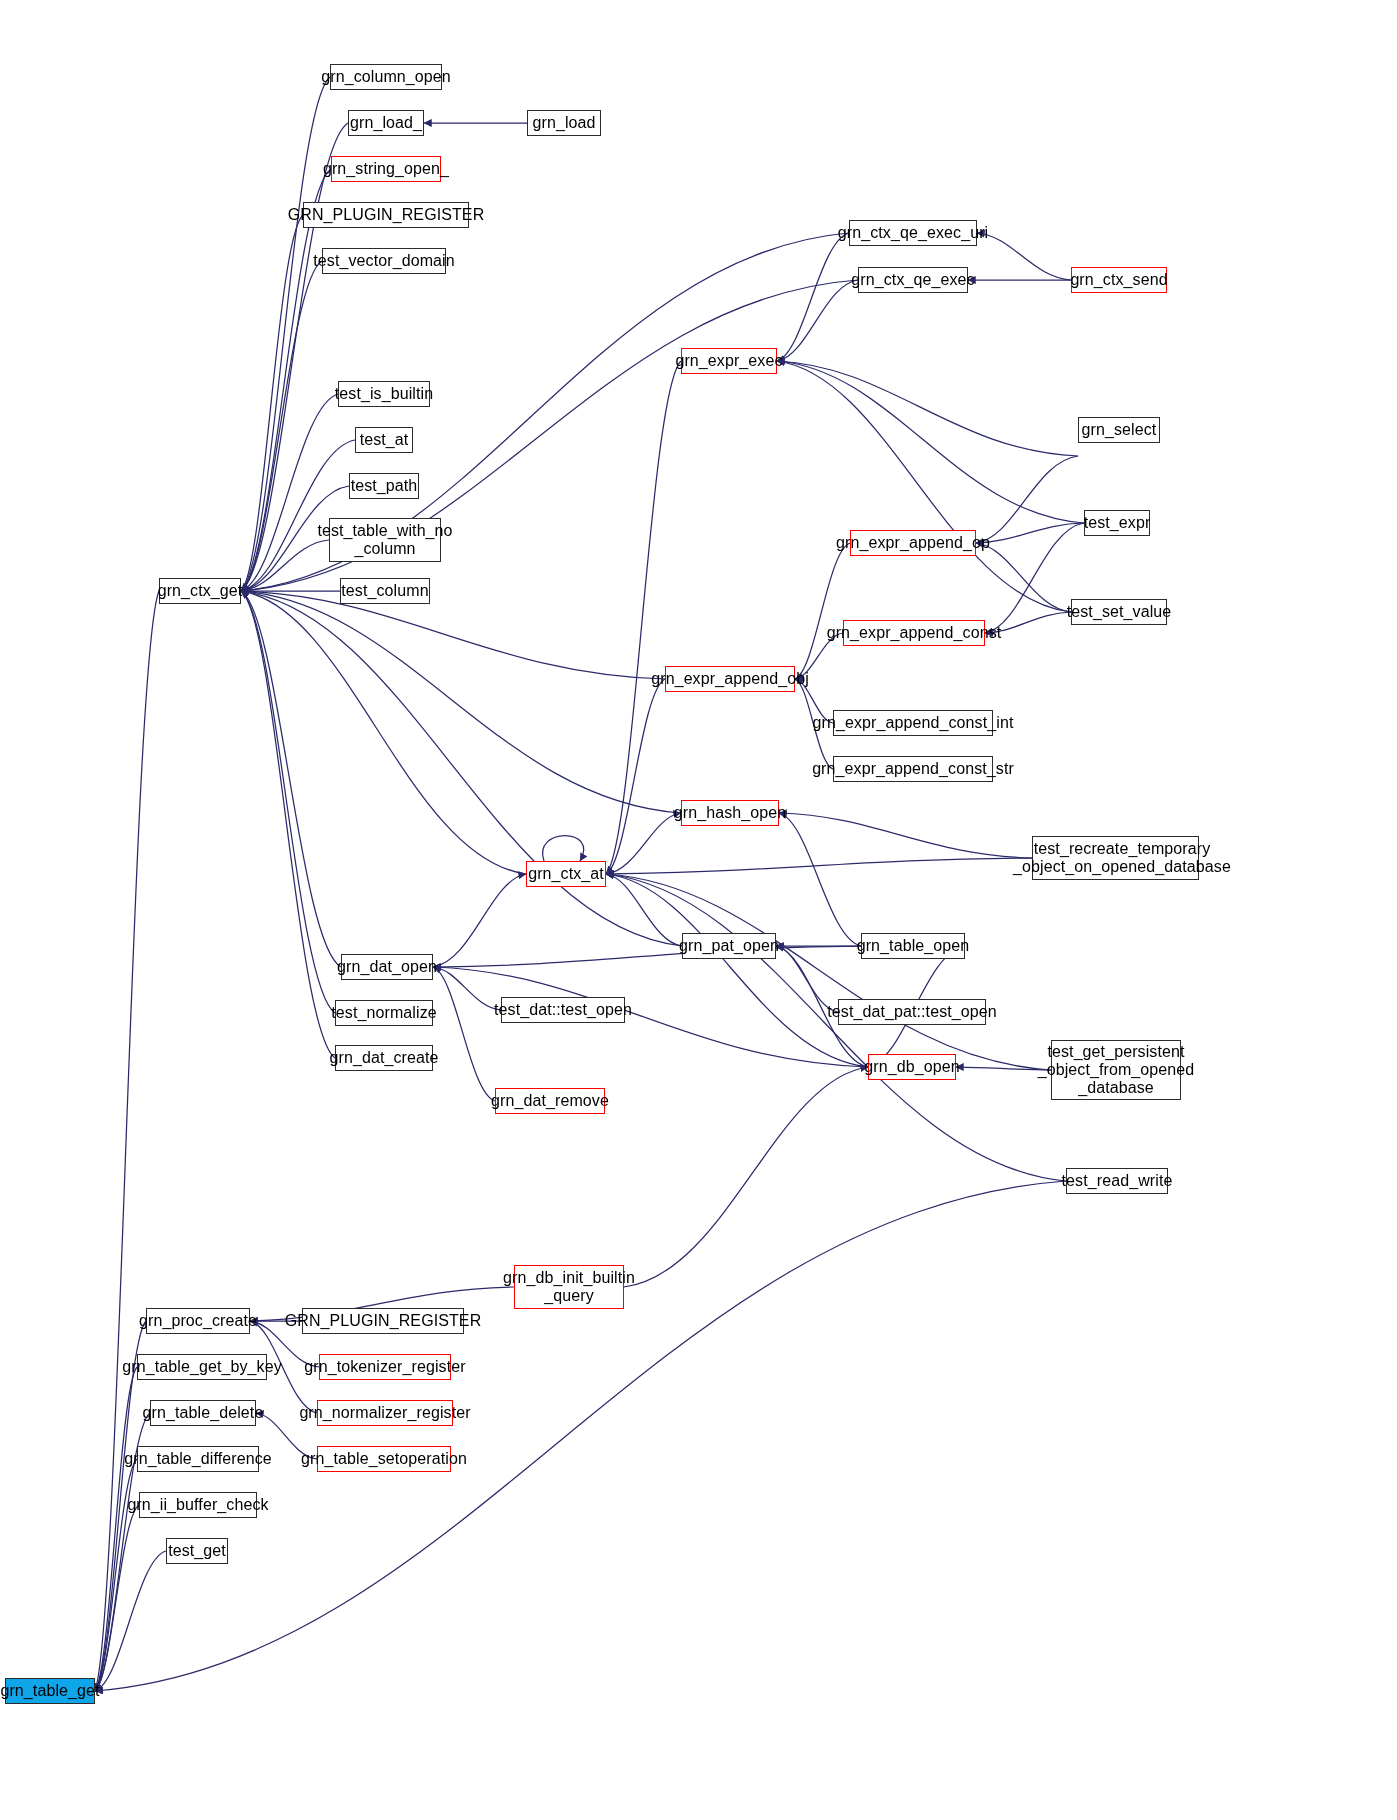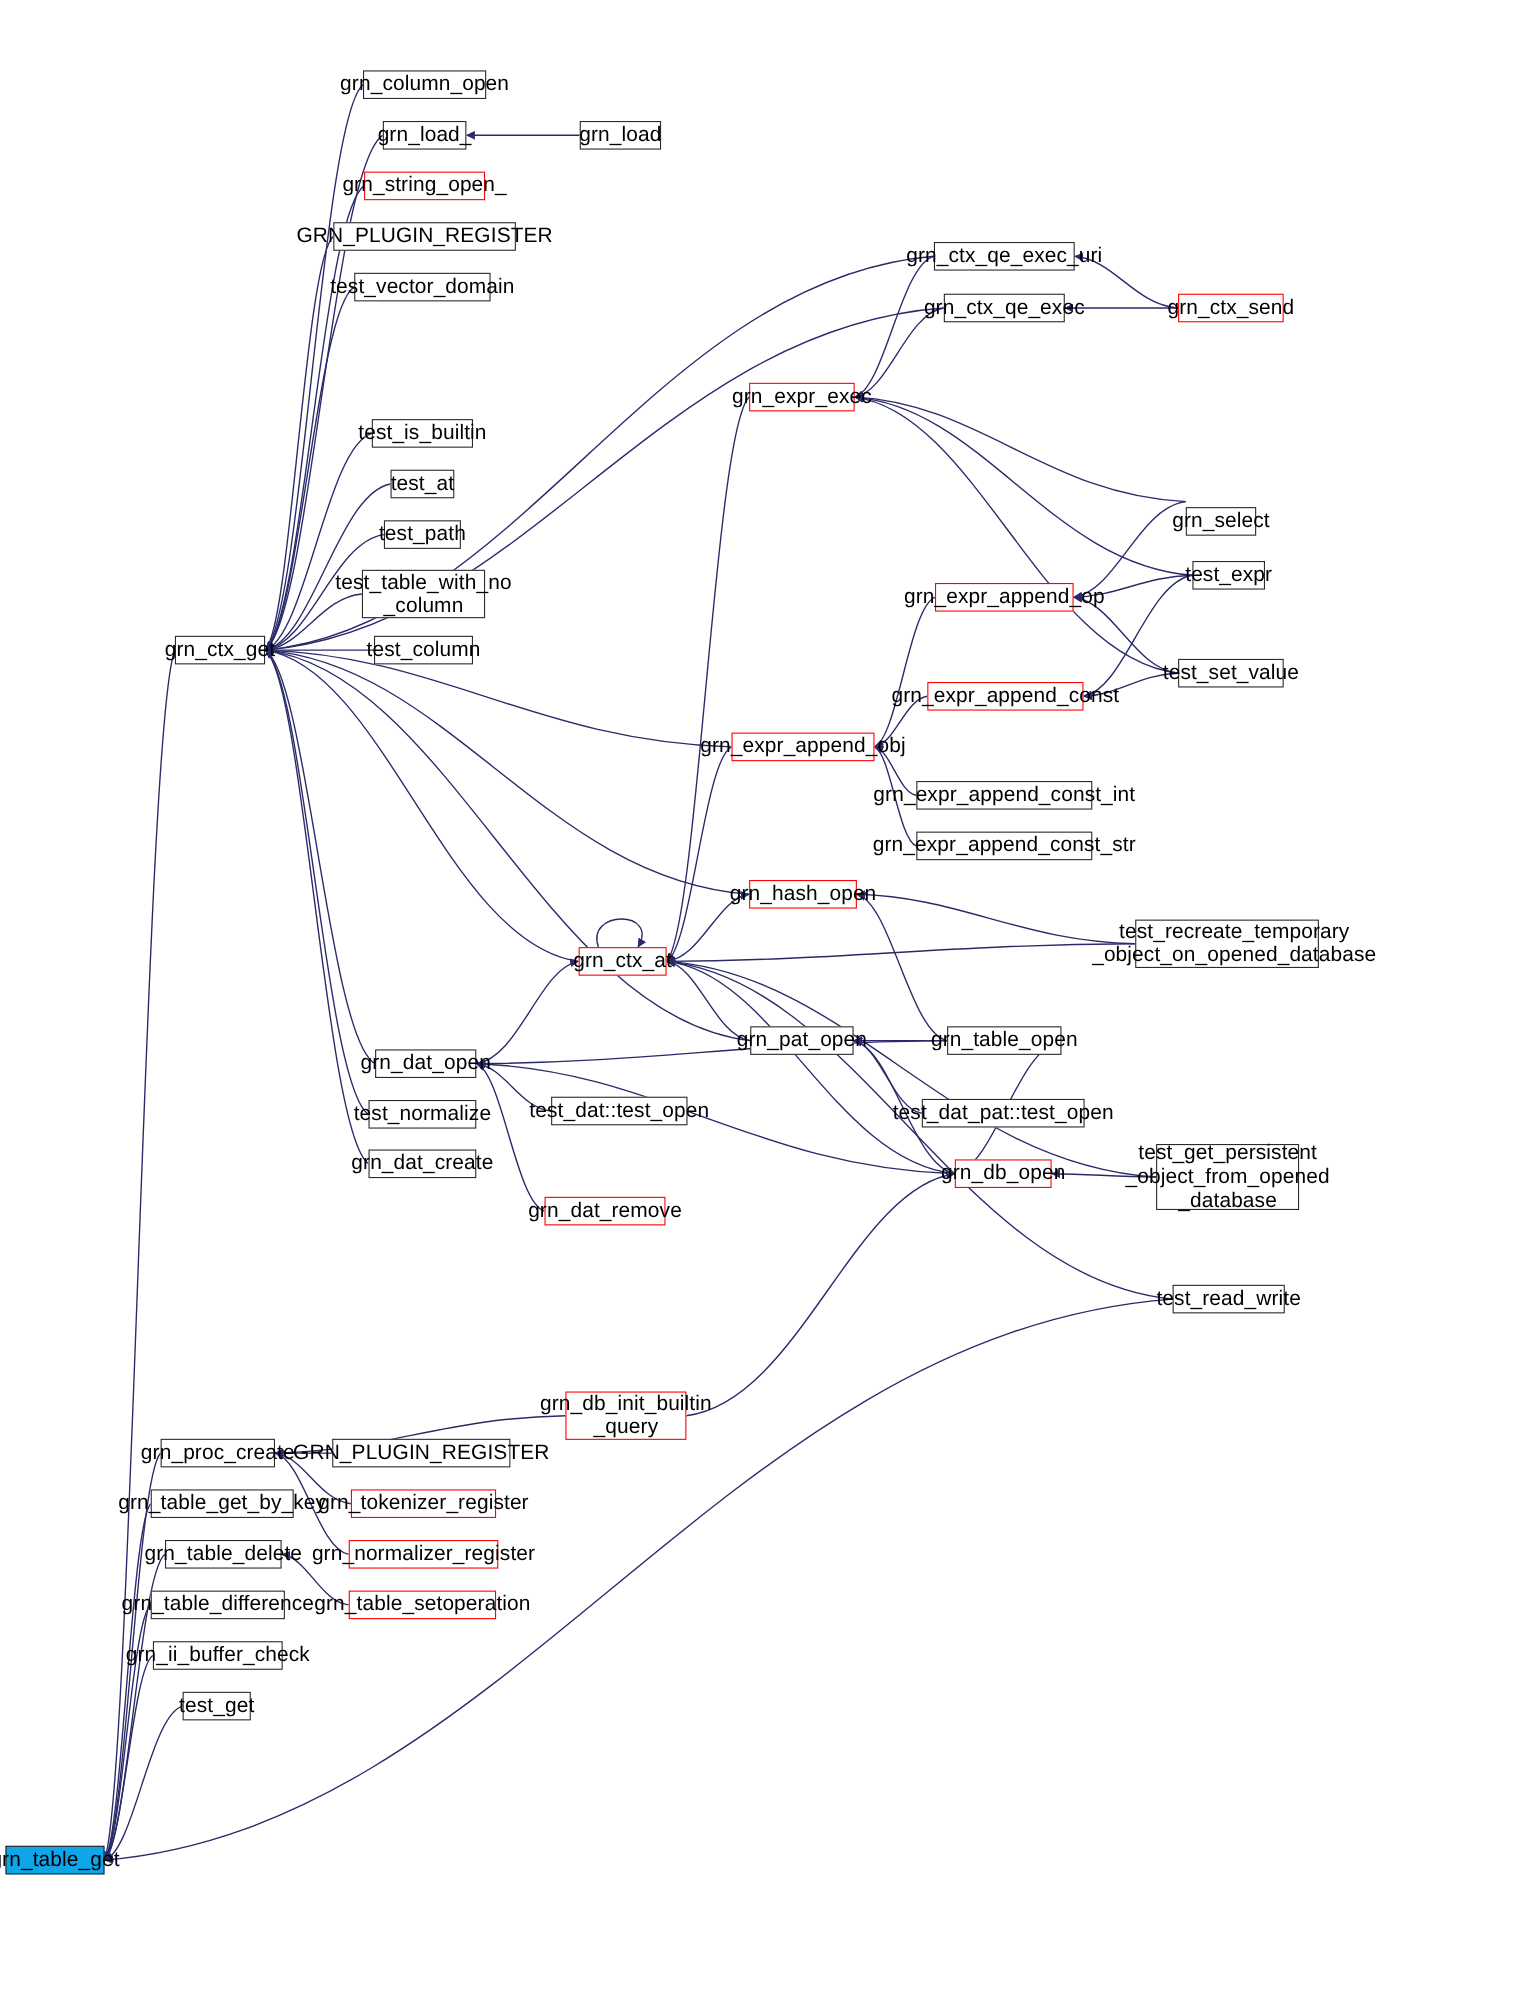--- a/index.html
+++ b/index.html
@@ -11,21 +11,21 @@
     font-family:"Liberation Sans", sans-serif;
     overflow:hidden;
   }
   #edges{position:absolute;left:0;top:0;width:1397px;height:1820px;}
   .node{
     position:absolute;
     box-sizing:border-box;
     border:1px solid #2b2b2b;
     background:#ffffff;
     color:#000000;
-    font-size:19px;
+    font-size:16px;
     line-height:1.12;
     display:flex;
     align-items:center;
     justify-content:center;
     text-align:center;
     white-space:pre-line;
     padding:1px 3px;
     letter-spacing:.1px;
   }
   .node.red{border:1.6px solid #ff0000;}
@@ -127,21 +127,21 @@
       <div class="node" style="left: 338px; top: 381px; width: 92px; height: 26px;">test_is_builtin</div>
       <div class="node" style="left: 355px; top: 427px; width: 58px; height: 26px;">test_at</div>
       <div class="node" style="left: 349px; top: 473px; width: 70px; height: 26px;">test_path</div>
       <div class="node" style="left: 329px; top: 518px; width: 112px; height: 44px;">test_table_with_no
 _column</div>
       <div class="node" style="left: 340px; top: 578px; width: 90px; height: 26px;">test_column</div>
       <div class="node" style="left: 849px; top: 220px; width: 128px; height: 26px;">grn_ctx_qe_exec_uri</div>
       <div class="node" style="left: 858px; top: 267px; width: 110px; height: 26px;">grn_ctx_qe_exec</div>
       <div class="node red" style="left: 1071px; top: 267px; width: 96px; height: 26px;">grn_ctx_send</div>
       <div class="node red" style="left: 681px; top: 348px; width: 96px; height: 26px;">grn_expr_exec</div>
-      <div class="node" style="left: 1078px; top: 461px; width: 64px; height: 26px;">grn_select</div>
+      <div class="node" style="left: 1078px; top: 417px; width: 82px; height: 26px;">grn_select</div>
       <div class="node" style="left: 1084px; top: 510px; width: 66px; height: 26px;">test_expr</div>
       <div class="node red" style="left: 850px; top: 530px; width: 126px; height: 26px;">grn_expr_append_op</div>
       <div class="node" style="left: 1071px; top: 599px; width: 96px; height: 26px;">test_set_value</div>
       <div class="node red" style="left: 843px; top: 620px; width: 142px; height: 26px;">grn_expr_append_const</div>
       <div class="node red" style="left: 665px; top: 666px; width: 130px; height: 26px;">grn_expr_append_obj</div>
       <div class="node" style="left: 833px; top: 710px; width: 160px; height: 26px;">grn_expr_append_const_int</div>
       <div class="node" style="left: 833px; top: 756px; width: 160px; height: 26px;">grn_expr_append_const_str</div>
       <div class="node red" style="left: 681px; top: 800px; width: 98px; height: 26px;">grn_hash_open</div>
       <div class="node" style="left: 1032px; top: 836px; width: 167px; height: 44px; padding-left: 16px;">test_recreate_temporary
 _object_on_opened_database</div>

